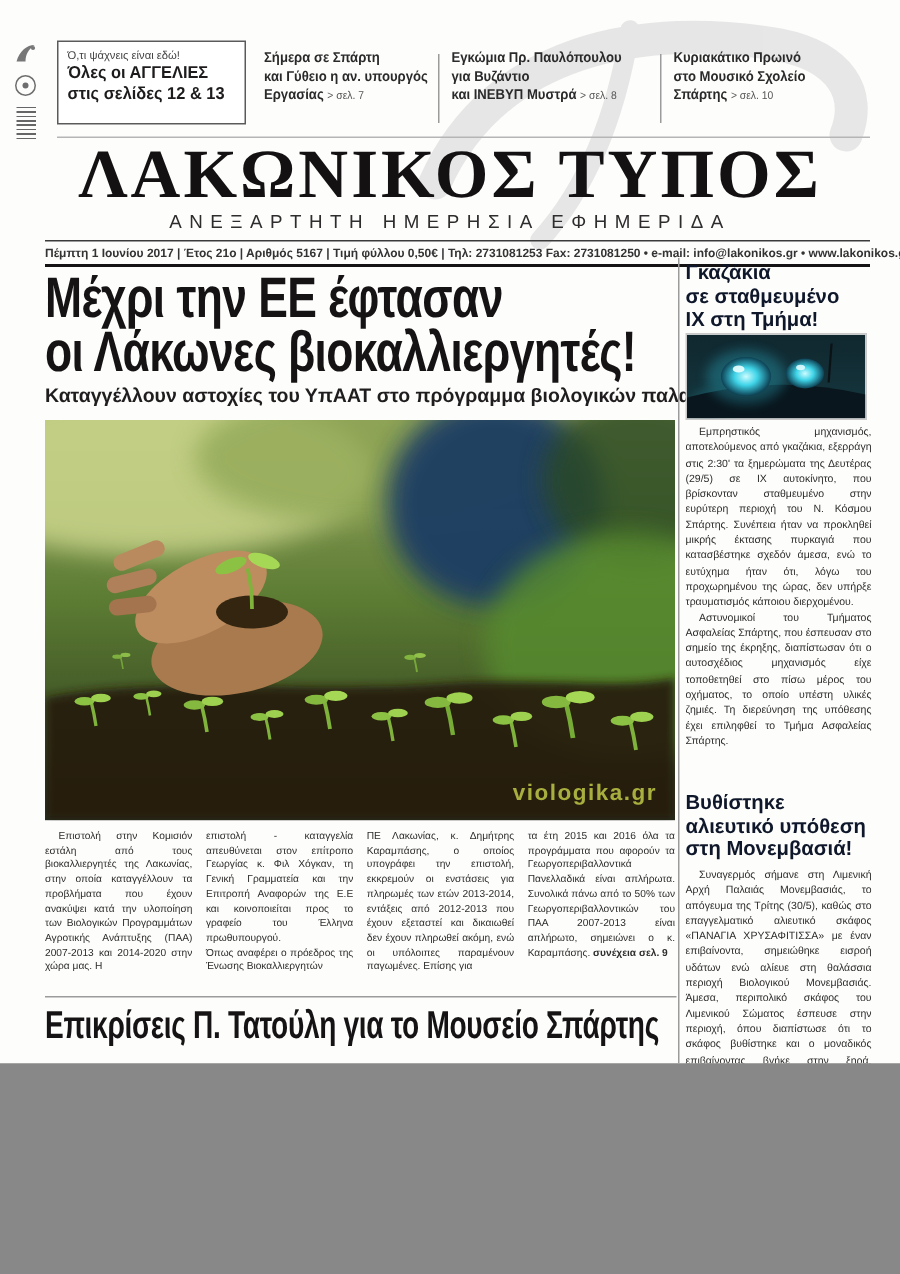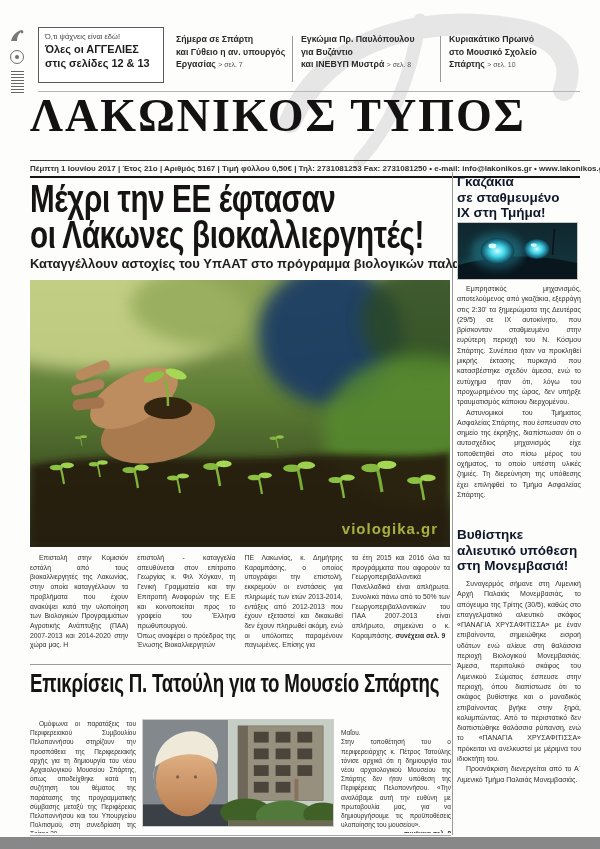--- a/index.html
+++ b/index.html
@@ -1,32 +1,32 @@
 <!DOCTYPE html>
 <html><head>
 <meta charset="utf-8">
 <style>
   html,body{margin:0;padding:0;background:#888;}
-  .page{position:relative;width:600px;height:837px;background:#fdfdfc;overflow:hidden;
+  .page{position:relative;width:600px;height:709px;background:#fdfdfc;overflow:hidden;
         font-family:"Liberation Sans",sans-serif;color:#1d1b1c;}
   .abs{position:absolute;}
   .nowrap{white-space:nowrap;}
   
   .sideicons{left:7px;top:28px;width:20px;display:flex;flex-direction:column;gap:7px;align-items:center;}
   .classified{left:38px;top:27px;width:126px;height:56px;border:1px solid #5a5a5a;background:#fff;
               padding:4px 6px;box-sizing:border-box;}
   .classified .tag{font-size:7.5px;color:#444;margin-bottom:2px;}
   .classified .b{font-size:11.5px;font-weight:bold;line-height:13.5px;transform:scaleX(.95);transform-origin:left;}
   .teaser{top:33px;font-size:9.5px;font-weight:bold;line-height:12.5px;color:#2a2a2a;
           transform:scaleX(.92);transform-origin:left top;z-index:2;}
   .teaser .pg{font-weight:normal;font-size:7.5px;color:#555;}
   .vdiv{top:36px;width:1px;height:46px;background:#9b9b9b;z-index:2;}
   .hr-top{left:38px;top:91px;width:542px;height:1px;background:#b5b5b5;z-index:2;}
   
-  .mast-title{left:30px;top:92px;width:540px;text-align:left;font-family:"Liberation Serif",serif;
+  .mast-title{left:30px;top:92px;width:540px;text-align:center;font-family:"Liberation Serif",serif;
               font-weight:bold;font-size:46px;line-height:48px;letter-spacing:2px;color:#131111;z-index:2;}
   .mast-sub{left:30px;top:141px;width:540px;text-align:center;font-size:12.5px;letter-spacing:5px;
             color:#2e2c2c;z-index:2;}
   .rule-thin{left:30px;top:160px;width:550px;height:1px;background:#3c3a3a;z-index:2;}
   .dateline{left:30px;top:164px;width:550px;text-align:center;font-size:8px;font-weight:bold;
             color:#333;z-index:2;}
   .rule-thick{left:30px;top:176px;width:550px;height:2px;background:#151314;z-index:2;}
   
   .hl{left:30px;width:430px;font-weight:bold;font-size:38px;line-height:36px;letter-spacing:-.5px;
       color:#161314;transform:scaleX(.78);transform-origin:left top;white-space:nowrap;z-index:2;}
@@ -103,20 +103,21 @@
   </div>
   <div class="abs vdiv" style="left:440px;"></div>
   <div class="abs teaser" style="left:449px;">
     <span class="nowrap" style="display:block">Κυριακάτικο Πρωινό</span>
     <span class="nowrap" style="display:block">στο Μουσικό Σχολείο</span>
     <span class="nowrap" style="display:block"><span>Σπάρτης</span> <span class="pg">&gt; σελ. 10</span></span>
   </div>
   <div class="abs hr-top"></div>
 
   <div class="abs mast-title">ΛΑΚΩΝΙΚΟΣ ΤΥΠΟΣ</div>
+  <div class="abs mast-sub">ΑΝΕΞΑΡΤΗΤΗ ΗΜΕΡΗΣΙΑ ΕΦΗΜΕΡΙΔΑ</div>
   <div class="abs rule-thin"></div>
   <div class="abs dateline nowrap">Πέμπτη 1 Ιουνίου 2017 | Έτος 21ο | Αριθμός 5167 | Τιμή φύλλου 0,50€ | Τηλ: 2731081253 Fax: 2731081250 • e-mail: info@lakonikos.gr • www.lakonikos.gr</div>
   <div class="abs rule-thick"></div>
 
   <div class="abs hl" style="top:181px;">Μέχρι την ΕΕ έφτασαν</div>
   <div class="abs hl" style="top:217px;">οι Λάκωνες βιοκαλλιεργητές!</div>
   <div class="abs lead-sub nowrap">Καταγγέλλουν αστοχίες του ΥπΑΑΤ στο πρόγραμμα βιολογικών παλαιού και νέου ΠΑΑ</div>
 
   <div class="abs photo-main">
     <svg viewBox="0 0 420 267" width="420" height="267" preserveAspectRatio="none">

